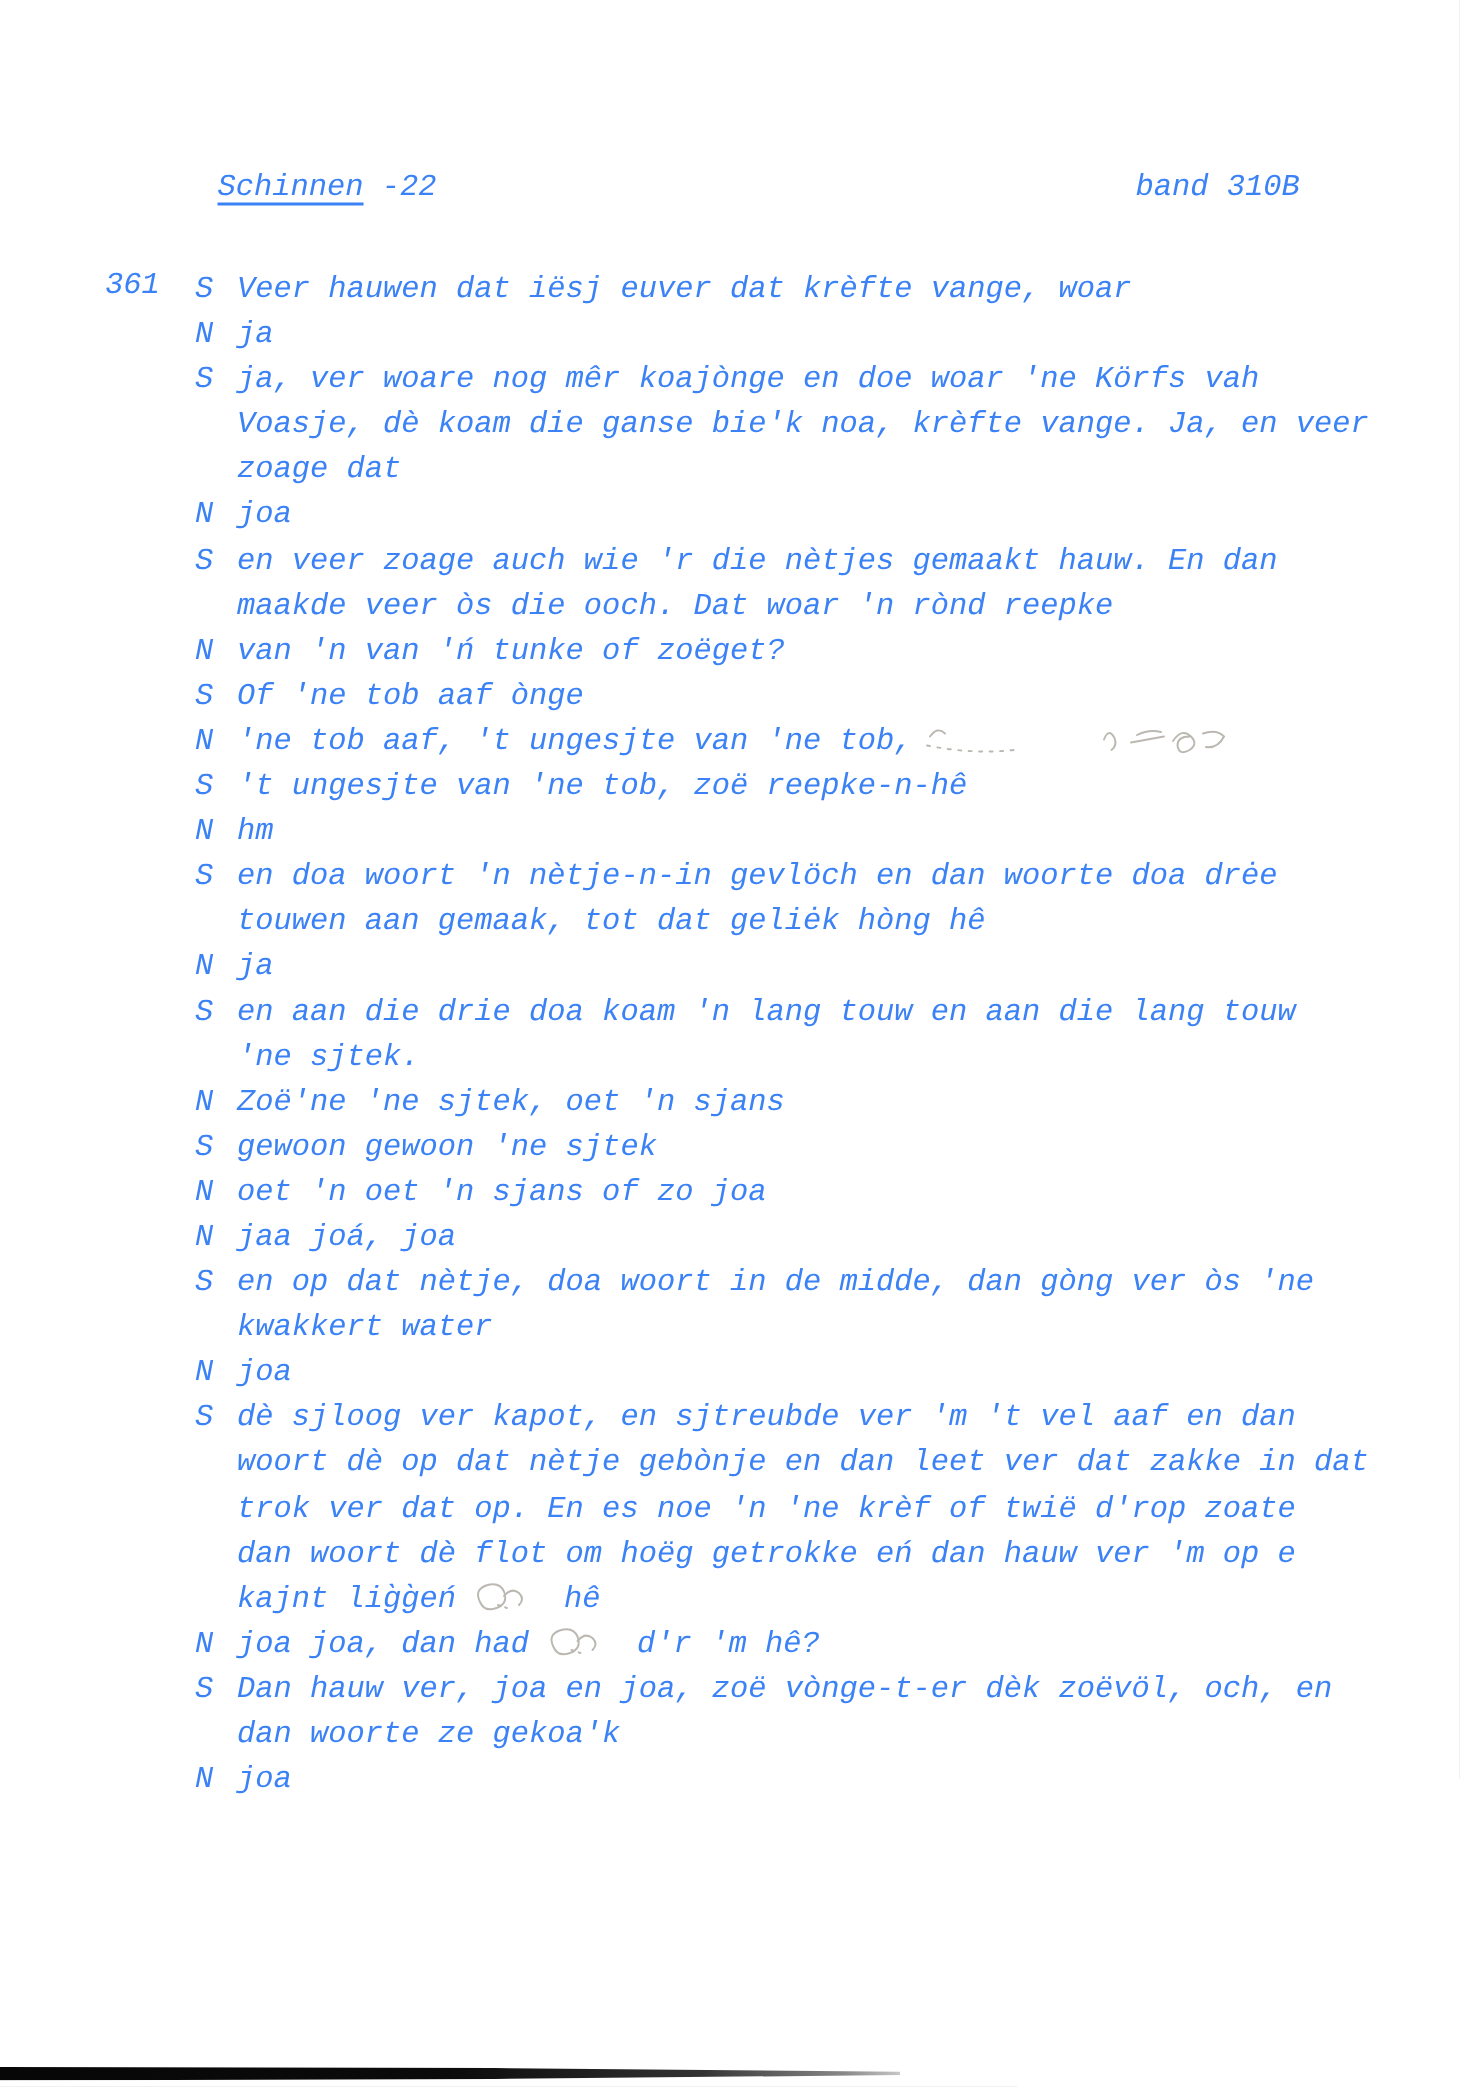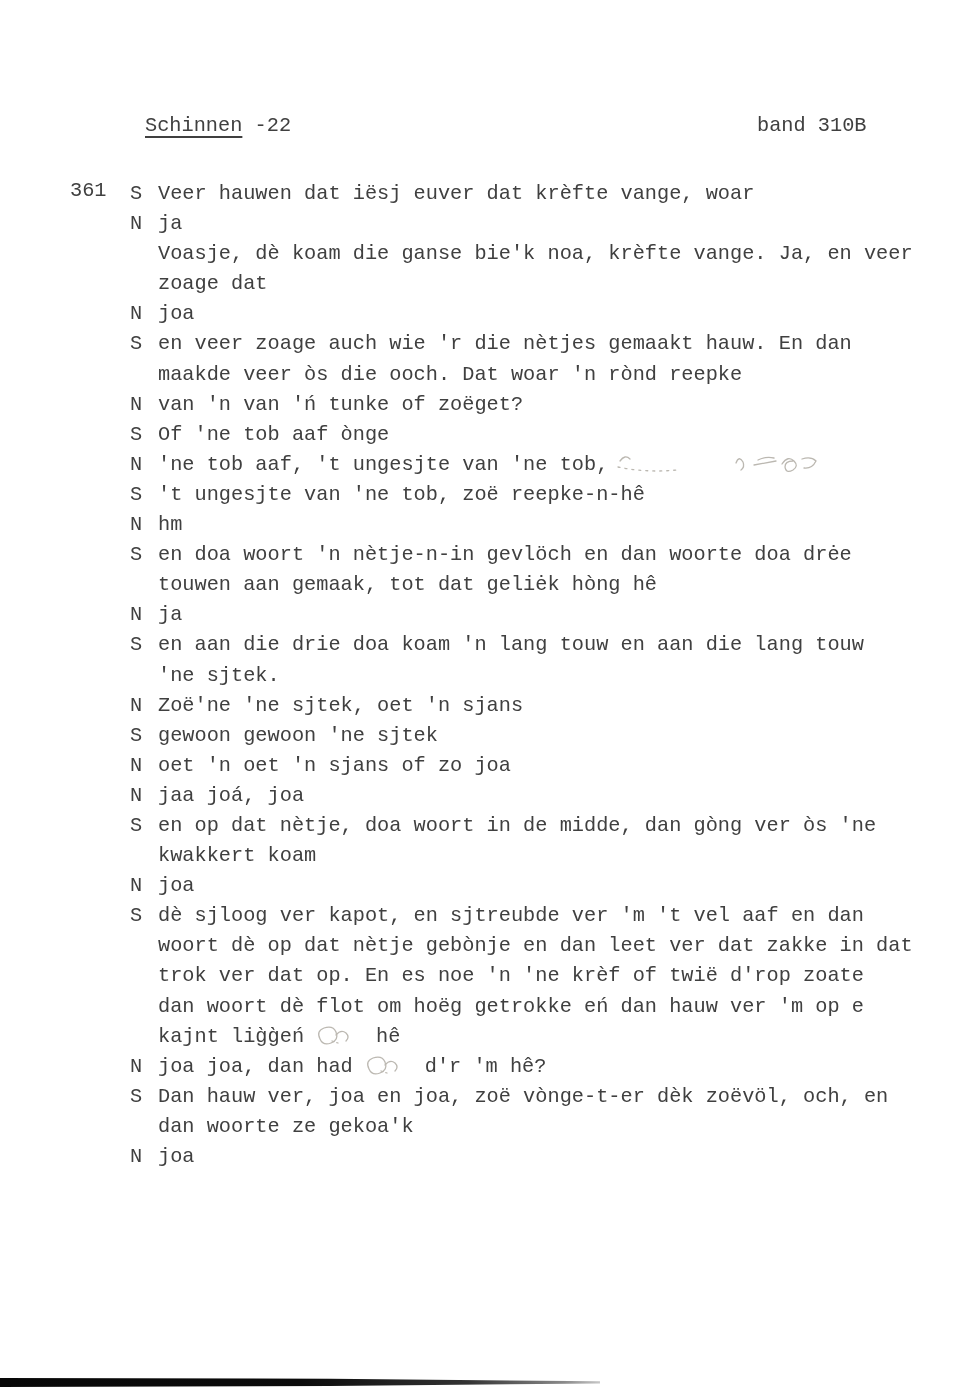--- a/index.html
+++ b/index.html
@@ -2,23 +2,24 @@
 <html><head>
 <meta charset="utf-8">
 <style>
   html,body { margin:0; padding:0; background:#e8e8e8; }
   .page {
     position:relative;
     width:973px; height:1391px;
     margin:0 auto;
     background:#ffffff;
     font-family:"Liberation Mono","DejaVu Sans Mono",monospace;
-    color:#404040;
+    color:#3b82f6;
     font-size:20.3px;
     overflow:hidden;
+    font-style:italic;
   }
   .hdr-left  { position:absolute; left:145px; top:114px; white-space:pre; }
   .hdr-left .u {
     text-decoration:underline;
     text-decoration-thickness:2px;
     text-underline-offset:5px;
   }
   .hdr-right { position:absolute; left:757px; top:114px; white-space:pre; }
   .margin-number { position:absolute; left:70px; top:179px; }
   .dialog { position:absolute; left:0; top:179px; width:899px; }
@@ -40,20 +41,21 @@
 
   <div class="hdr-left"><span class="u">Schinnen</span><span> -22</span></div>
 
   <div class="hdr-right">band 310B</div>
 
   <div class="margin-number">361</div>
 
   <div class="dialog" id="dialog">
       <div class="line"><span class="spk">S</span><span class="txt">Veer hauwen dat iësj euver dat krèfte vange, woar</span></div>
       <div class="line"><span class="spk">N</span><span class="txt">ja</span></div>
+      <div class="line"><span class="spk">S</span><span class="txt">ja, ver woare nog mêr koajònge en doe woar 'ne Körfs vah</span></div>
       <div class="line"><span class="spk"></span><span class="txt">Voasje, dè koam die ganse bie'k noa, krèfte vange. Ja, en veer</span></div>
       <div class="line"><span class="spk"></span><span class="txt">zoage dat</span></div>
       <div class="line"><span class="spk">N</span><span class="txt">joa</span></div>
       <div class="line"><span class="spk">S</span><span class="txt">en veer zoage auch wie 'r die nètjes gemaakt hauw. En dan</span></div>
       <div class="line"><span class="spk"></span><span class="txt">maakde veer òs die ooch. Dat woar 'n rònd reepke</span></div>
       <div class="line"><span class="spk">N</span><span class="txt">van 'n van 'ń tunke of zoëget?</span></div>
       <div class="line"><span class="spk">S</span><span class="txt">Of 'ne tob aaf ònge</span></div>
       <div class="line"><span class="spk">N</span><span class="txt">'ne tob aaf, 't ungesjte van 'ne tob,</span><svg id="scribble-large" class="scribble" width="205" height="26" viewBox="0 0 205 26">
       <g fill="none" stroke="#b0aca4" stroke-width="1.3" stroke-linecap="round">
         <path d="M4 10 q5 -7 10 -2"></path>
@@ -70,21 +72,21 @@
       <div class="line"><span class="spk">S</span><span class="txt">en doa woort 'n nètje-n-in gevlöch en dan woorte doa drėe</span></div>
       <div class="line"><span class="spk"></span><span class="txt">touwen aan gemaak, tot dat geliėk hòng hê</span></div>
       <div class="line"><span class="spk">N</span><span class="txt">ja</span></div>
       <div class="line"><span class="spk">S</span><span class="txt">en aan die drie doa koam 'n lang touw en aan die lang touw</span></div>
       <div class="line"><span class="spk"></span><span class="txt">'ne sjtek.</span></div>
       <div class="line"><span class="spk">N</span><span class="txt">Zoë'ne 'ne sjtek, oet 'n sjans</span></div>
       <div class="line"><span class="spk">S</span><span class="txt">gewoon gewoon 'ne sjtek</span></div>
       <div class="line"><span class="spk">N</span><span class="txt">oet 'n oet 'n sjans of zo joa</span></div>
       <div class="line"><span class="spk">N</span><span class="txt">jaa joá, joa</span></div>
       <div class="line"><span class="spk">S</span><span class="txt">en op dat nètje, doa woort in de midde, dan gòng ver òs 'ne</span></div>
-      <div class="line"><span class="spk"></span><span class="txt">kwakkert koam</span></div>
+      <div class="line"><span class="spk"></span><span class="txt">kwakkert water</span></div>
       <div class="line"><span class="spk">N</span><span class="txt">joa</span></div>
       <div class="line"><span class="spk">S</span><span class="txt">dè sjloog ver kapot, en sjtreubde ver 'm 't vel aaf en dan</span></div>
       <div class="line"><span class="spk"></span><span class="txt">woort dè op dat nètje gebònje en dan leet ver dat zakke in dat</span></div>
       <div class="line"><span class="spk"></span><span class="txt">trok ver dat op. En es noe 'n 'ne krèf of twië d'rop zoate</span></div>
       <div class="line"><span class="spk"></span><span class="txt">dan woort dè flot om hoëg getrokke eń dan hauw ver 'm op e</span></div>
       <div class="line"><span class="spk"></span><span class="txt">kajnt lig̀g̀eń</span><svg id="scribble-small" class="scribble" width="46" height="26" viewBox="0 0 46 26">
       <g fill="none" stroke="#b0aca4" stroke-width="1.3" stroke-linecap="round">
         <path d="M8 16 q-4 -8 4 -11 q9 -3 12 4 q3 8 -5 11 q-8 3 -11 -4"></path>
         <path d="M24 12 q5 -6 10 -2 q4 4 0 8"></path>
         <path d="M20 18 l6 2" stroke-dasharray="2 3"></path>

